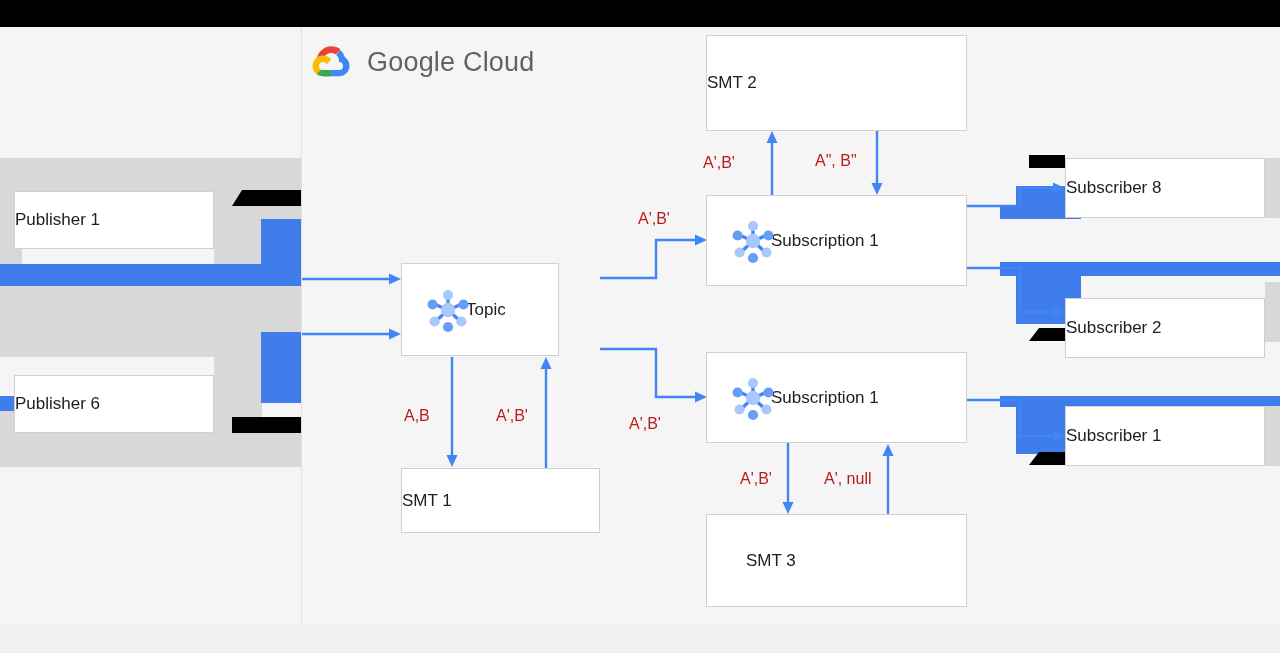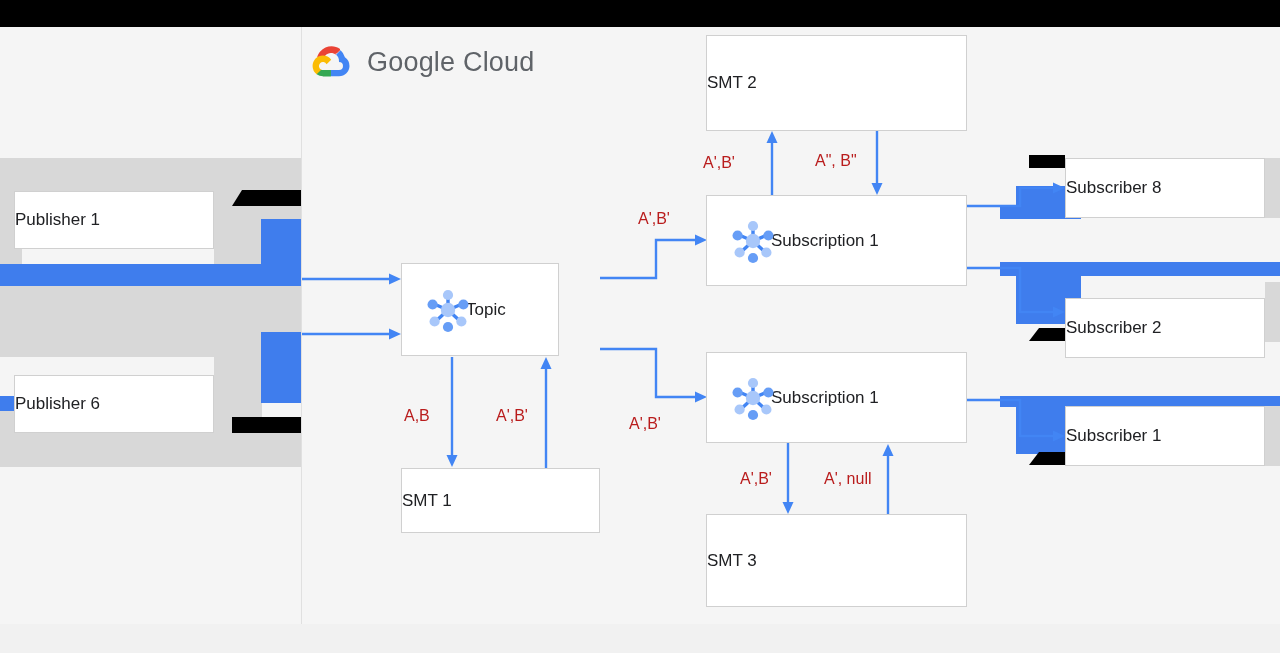--- a/index.html
+++ b/index.html
@@ -37,21 +37,21 @@
   .node.centered{justify-content:flex-start;}
   .node.icon-box{padding-left:16px;}
   .node .label{white-space:nowrap;}
   .node.icon-box .label{margin-left:48px;}
 
   #topic        {left:401px;top:263px;width:158px;height:93px;}
   #subscription1{left:706px;top:195px;width:261px;height:91px;}
   #subscription2{left:706px;top:352px;width:261px;height:91px;}
   #smt1         {left:401px;top:468px;width:199px;height:65px;}
   #smt2         {left:706px;top:35px;width:261px;height:96px;}
-  #smt3         {left:706px;top:514px;width:261px;height:93px;}
+  #smt3         {left:706px;top:514px;width:261px;height:93px;padding-left:39px;}
   #publisher1   {left:14px;top:191px;width:200px;height:58px;}
   #publisher2   {left:14px;top:375px;width:200px;height:58px;}
   #subscriber1  {left:1065px;top:158px;width:200px;height:60px;}
   #subscriber2  {left:1065px;top:282px;width:200px;height:60px;margin-top:16px;}
   #subscriber3  {left:1065px;top:406px;width:200px;height:60px;}
 
   
   .pubsub-icon{position:absolute;left:20px;top:50%;transform:translateY(-50%);
                width:52px;height:52px;}
 

